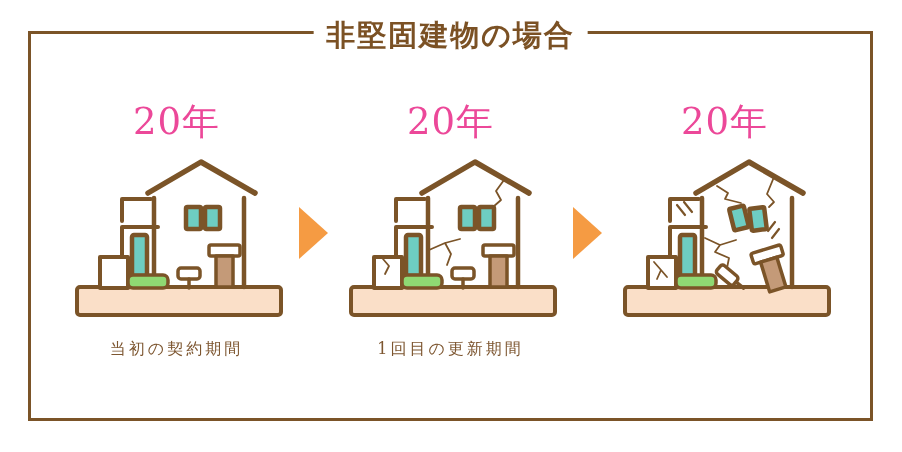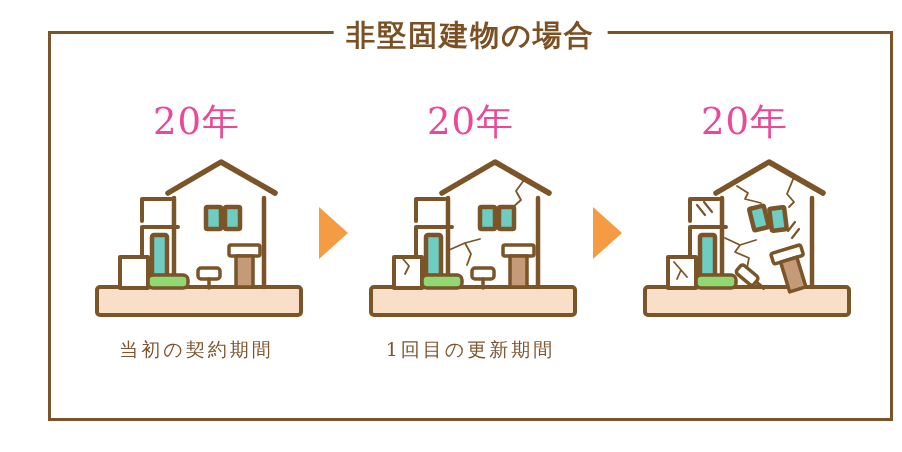--- a/index.html
+++ b/index.html
@@ -9,21 +9,20 @@
     background:#ffffff;
     font-family:"DejaVu Serif","Liberation Serif",serif;
     overflow:hidden;
   }
   .frame {
     position:absolute;
     left:28px; top:31px;
     width:845px; height:390px;
     border:3px solid #7b5428;
     box-sizing:border-box;
-    margin-left:20px;
   }
   .frame-title {
     position:absolute;
     left:50%; top:1px;
     transform:translate(-50%,-50%);
     background:#ffffff;
     padding:0 13px;
     font-size:29px;
     font-weight:bold;
     letter-spacing:2px;
@@ -40,21 +39,21 @@
   .stage { width:215px; text-align:center; }
   .years {
     font-size:37px;
     line-height:48px;
     letter-spacing:1px;
     color:#ec4899;
   }
   .house { display:block; margin:4px auto 0 auto; }
   .caption {
     margin-top:14px;
-    font-size:19px;
+    font-size:16px;
     line-height:30px;
     letter-spacing:3px;
     color:#7d5630;
     white-space:nowrap;
   }
   .arrow {
     width:0; height:0;
     border-top:26px solid transparent;
     border-bottom:26px solid transparent;
     border-left:29px solid #f59b43;

